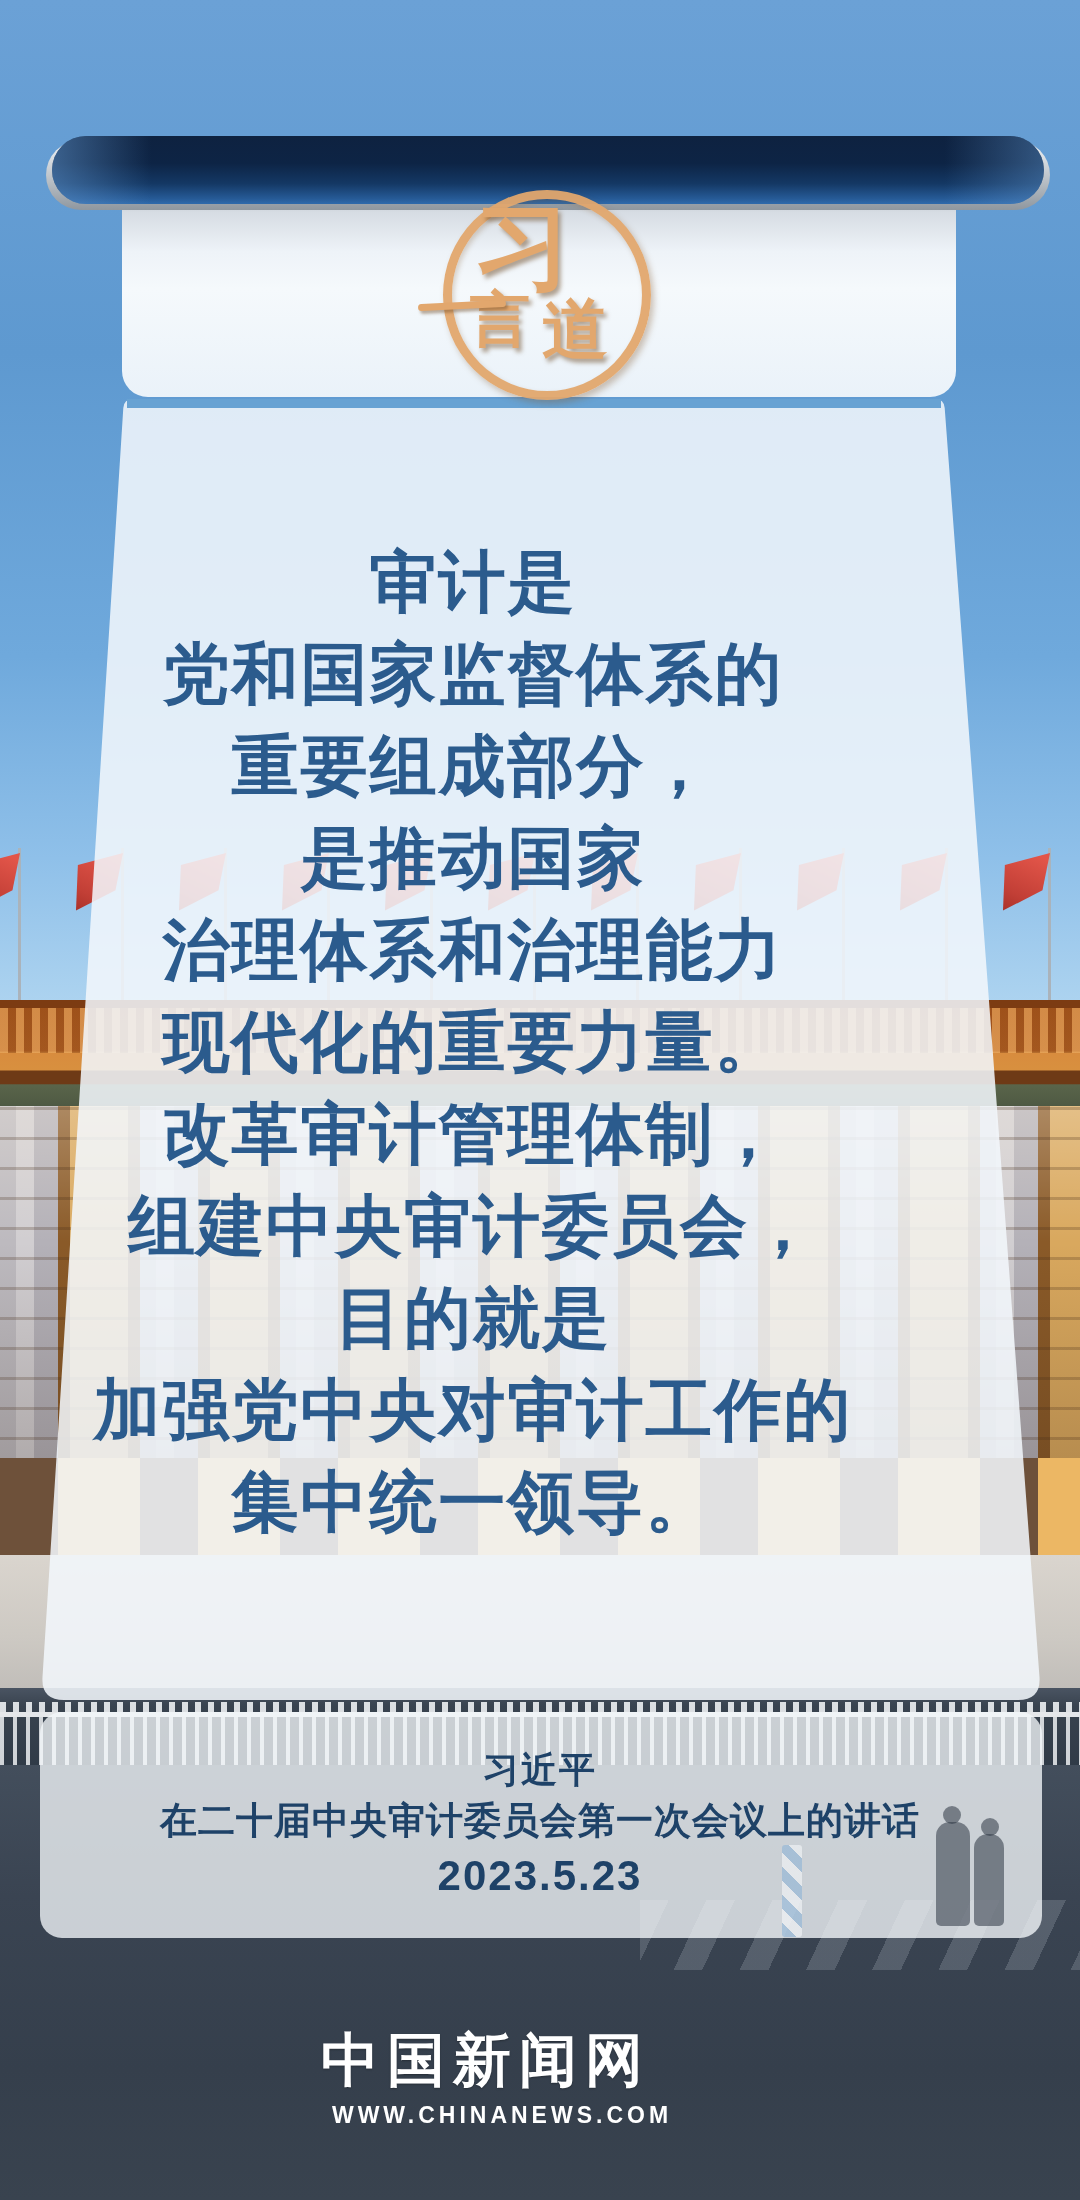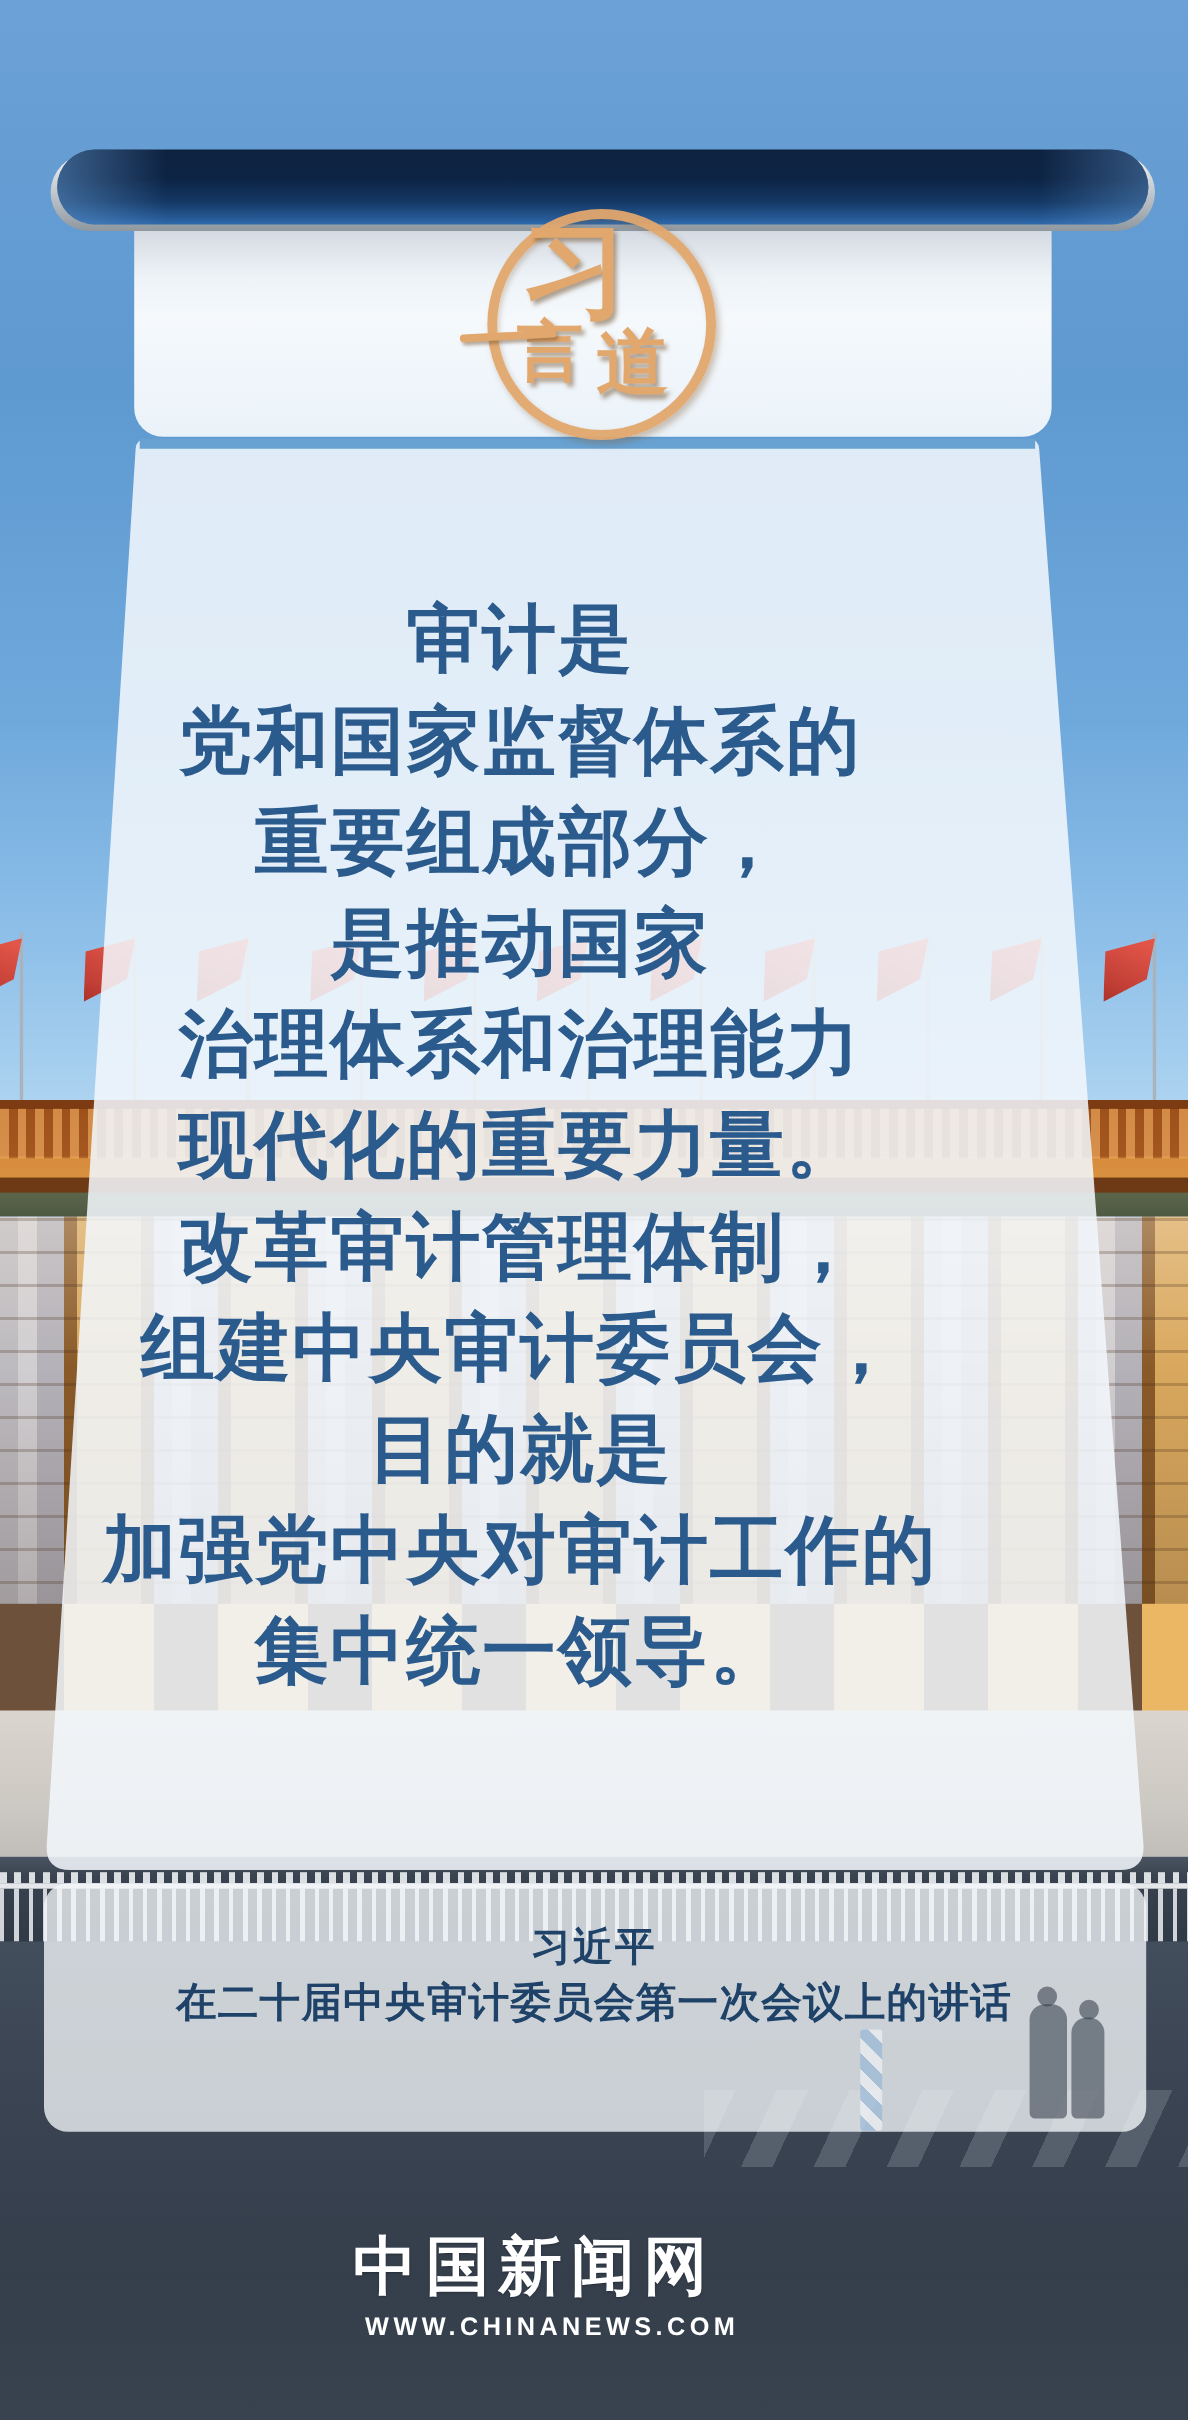--- a/index.html
+++ b/index.html
@@ -137,20 +137,21 @@
 改革审计管理体制，
 组建中央审计委员会，
 目的就是
 加强党中央对审计工作的
 集中统一领导。</div>
 
 <div class="abs attribution-panel"></div>
 <div class="abs attribution">
   <div class="attr-speaker">习近平</div>
   <div class="attr-source">在二十届中央审计委员会第一次会议上的讲话</div>
+  <div class="attr-date">2023.5.23</div>
 </div>
 
 <div class="abs person person-1"></div>
 <div class="abs person person-2"></div>
 <div class="abs barrier-post"></div>
 
 <div class="abs footer">
   <div class="footer-brand">中国新闻网</div>
   <div class="footer-url">WWW.CHINANEWS.COM</div>
 </div>

